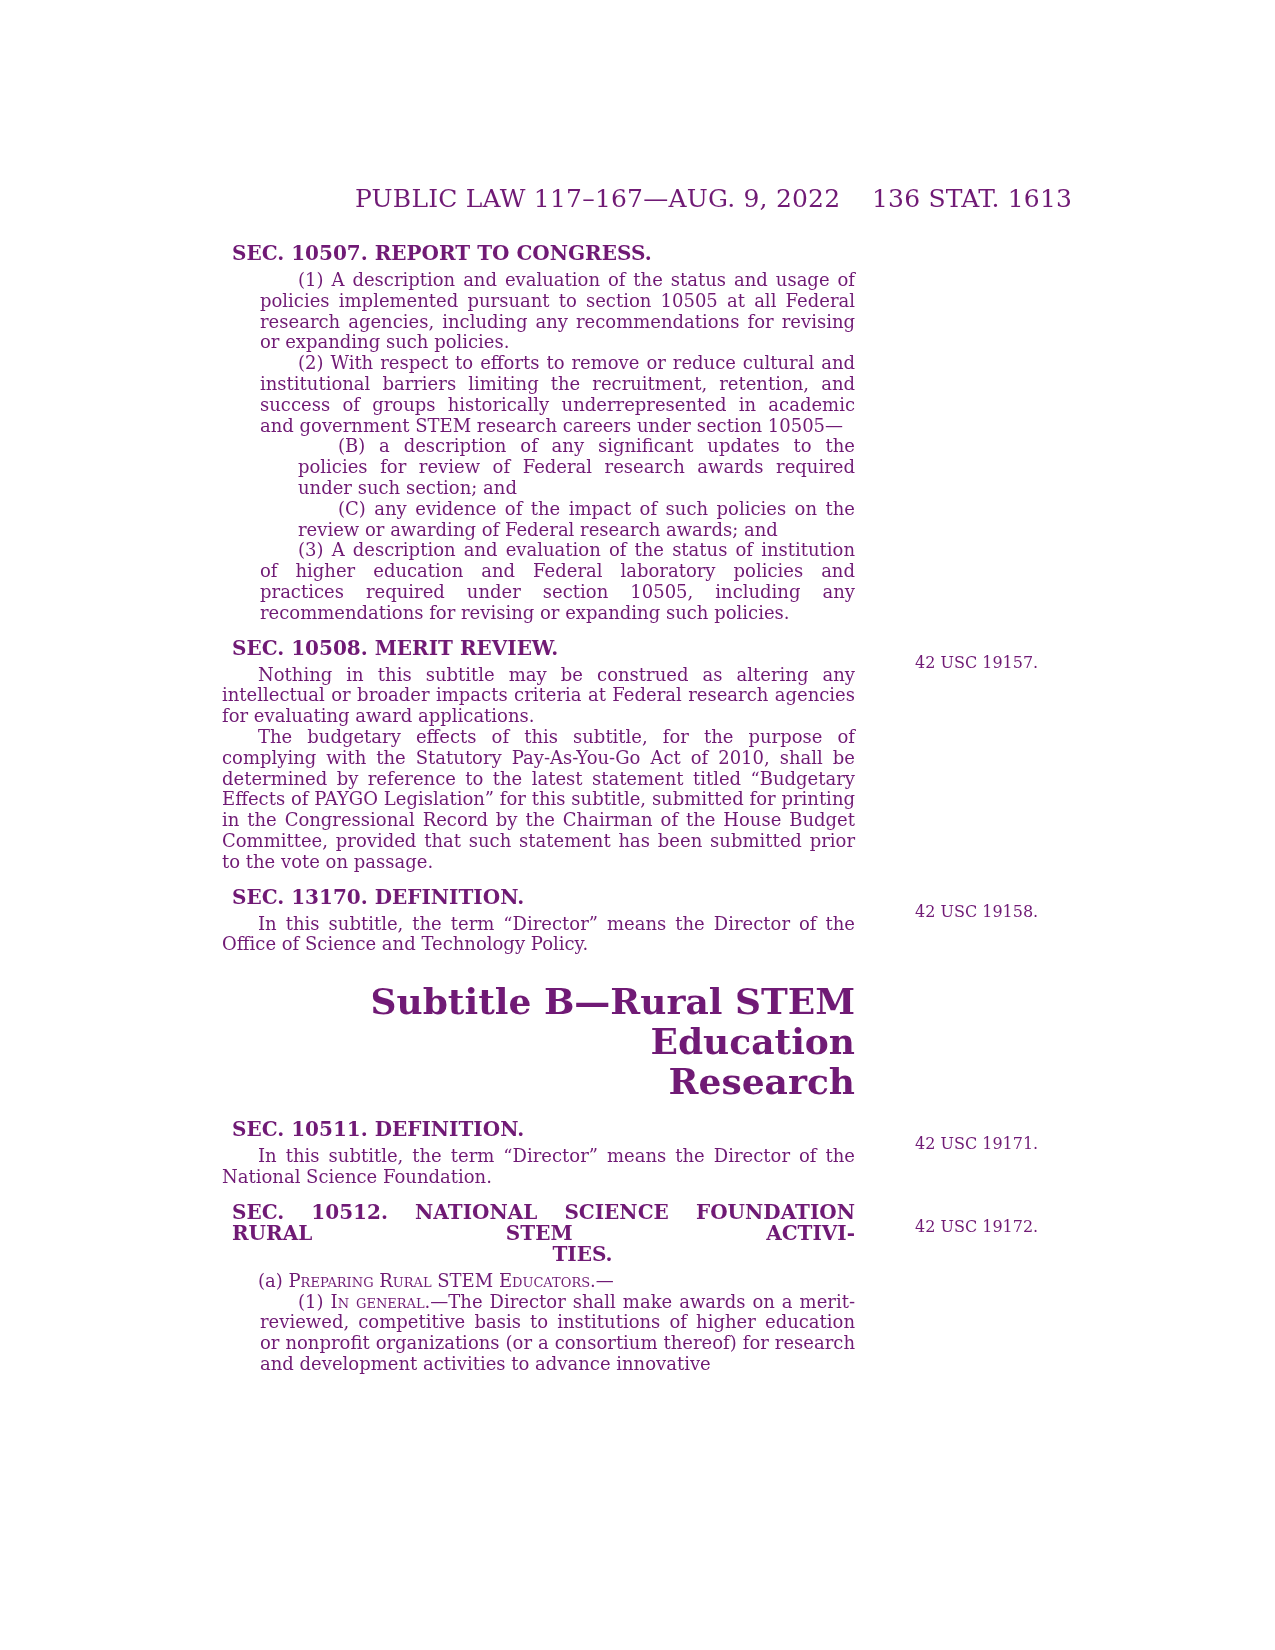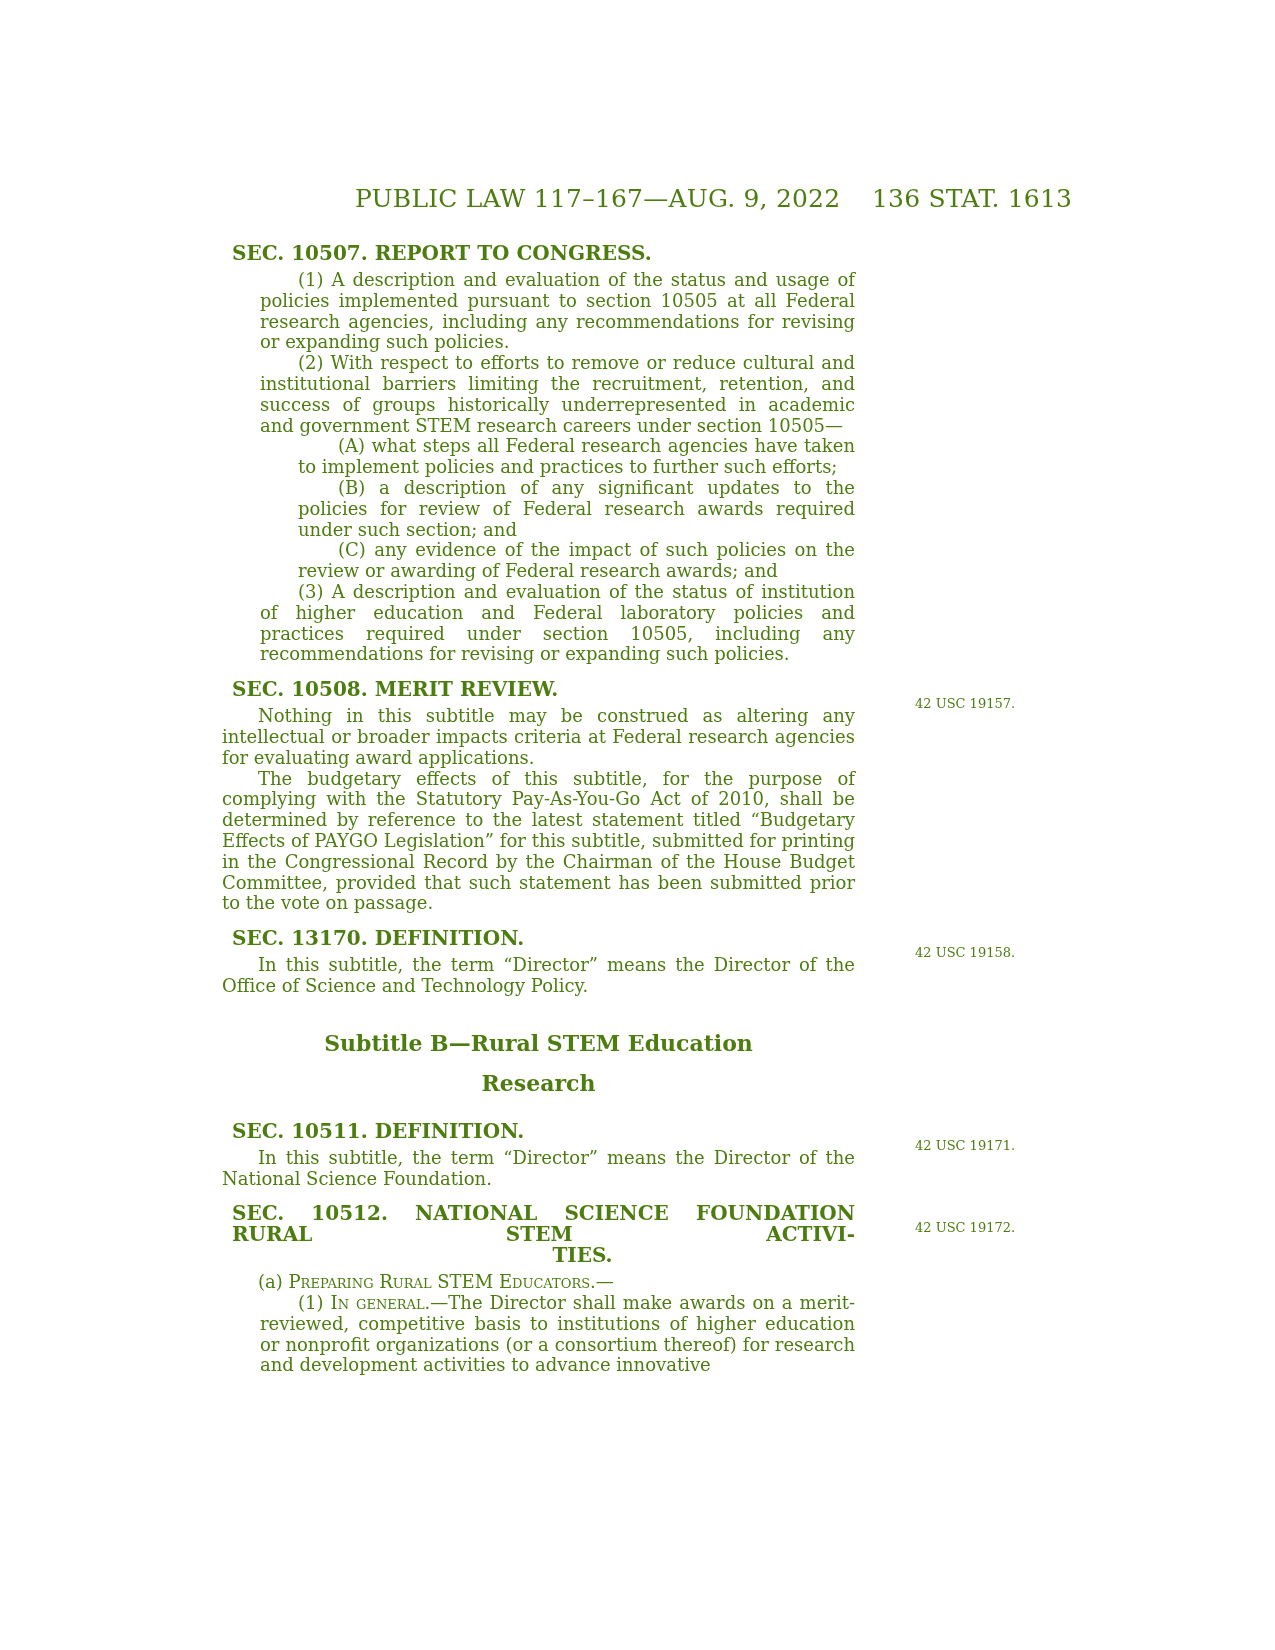--- a/index.html
+++ b/index.html
@@ -1,21 +1,21 @@
 <!DOCTYPE html>
 <html><head>
 <meta charset="utf-8">
 <style>
   html, body { margin: 0; padding: 0; background: #ffffff; }
   .page {
     position: relative;
     width: 1275px;
     height: 1650px;
     background: #ffffff;
-    color: #4d7c0f;
+    color: #701a75;
     font-family: "DejaVu Serif", serif;
     overflow: hidden;
   }
   .running-head {
     position: absolute;
     top: 186px;
     left: 0;
     width: 1275px;
     height: 30px;
     font-size: 25px;
@@ -42,36 +42,36 @@
     margin: 14px 0 6px 10px;
     text-align: left;
   }
   .heading-row:first-child .sec-heading { margin-top: 0; }
   .h-line1 { text-align: justify; text-align-last: justify; }
   .h-line2 { margin-left: 78px; text-align: center; }
   .margin-note {
     position: absolute;
     left: 693px;
     top: 15px;
-    font-size: 13px;
+    font-size: 16px;
     line-height: 20px;
     white-space: nowrap;
     font-weight: normal;
   }
   .heading-row:first-child .margin-note { top: 1px; }
   p { margin: 0; }
   .p0 { text-indent: 36px; }
   .p1 { margin-left: 38px; text-indent: 38px; }
   .p2 { margin-left: 76px; text-indent: 40px; }
   .gap-top { margin-top: 4px; }
   .subtitle-heading {
-    font-size: 22px;
+    font-size: 36px;
     line-height: 40px;
     font-weight: bold;
-    text-align: center;
+    text-align: right;
     margin: 26px 0 18px 0;
   }
   .subtitle-heading span { display: block; }
   .sc { font-variant: small-caps; }
 </style>
 </head>
 <body>
 
 <div class="page">
 
@@ -80,21 +80,20 @@
     <span class="head-stat">136 STAT. 1613</span>
   </div>
 
   <div class="column">
 
     <div class="heading-row">
       <h2 class="sec-heading">SEC. 10507. REPORT TO CONGRESS.</h2>
     </div>
     <p class="p1">(1) A description and evaluation of the status and usage of policies implemented pursuant to section 10505 at all Federal research agencies, including any recommendations for revising or expanding such policies.</p>
     <p class="p1">(2) With respect to efforts to remove or reduce cultural and institutional barriers limiting the recruitment, retention, and success of groups historically underrepresented in academic and government STEM research careers under section 10505—</p>
-    <p class="p2">(A) what steps all Federal research agencies have taken to implement policies and practices to further such efforts;</p>
     <p class="p2">(B) a description of any significant updates to the policies for review of Federal research awards required under such section; and</p>
     <p class="p2">(C) any evidence of the impact of such policies on the review or awarding of Federal research awards; and</p>
     <p class="p1">(3) A description and evaluation of the status of institution of higher education and Federal laboratory policies and practices required under section 10505, including any recommendations for revising or expanding such policies.</p>
 
     <div class="heading-row">
       <h2 class="sec-heading">SEC. 10508. MERIT REVIEW.</h2>
       <span class="margin-note">42 USC 19157.</span>
     </div>
     <p class="p0">Nothing in this subtitle may be construed as altering any intellectual or broader impacts criteria at Federal research agencies for evaluating award applications.</p>
 

